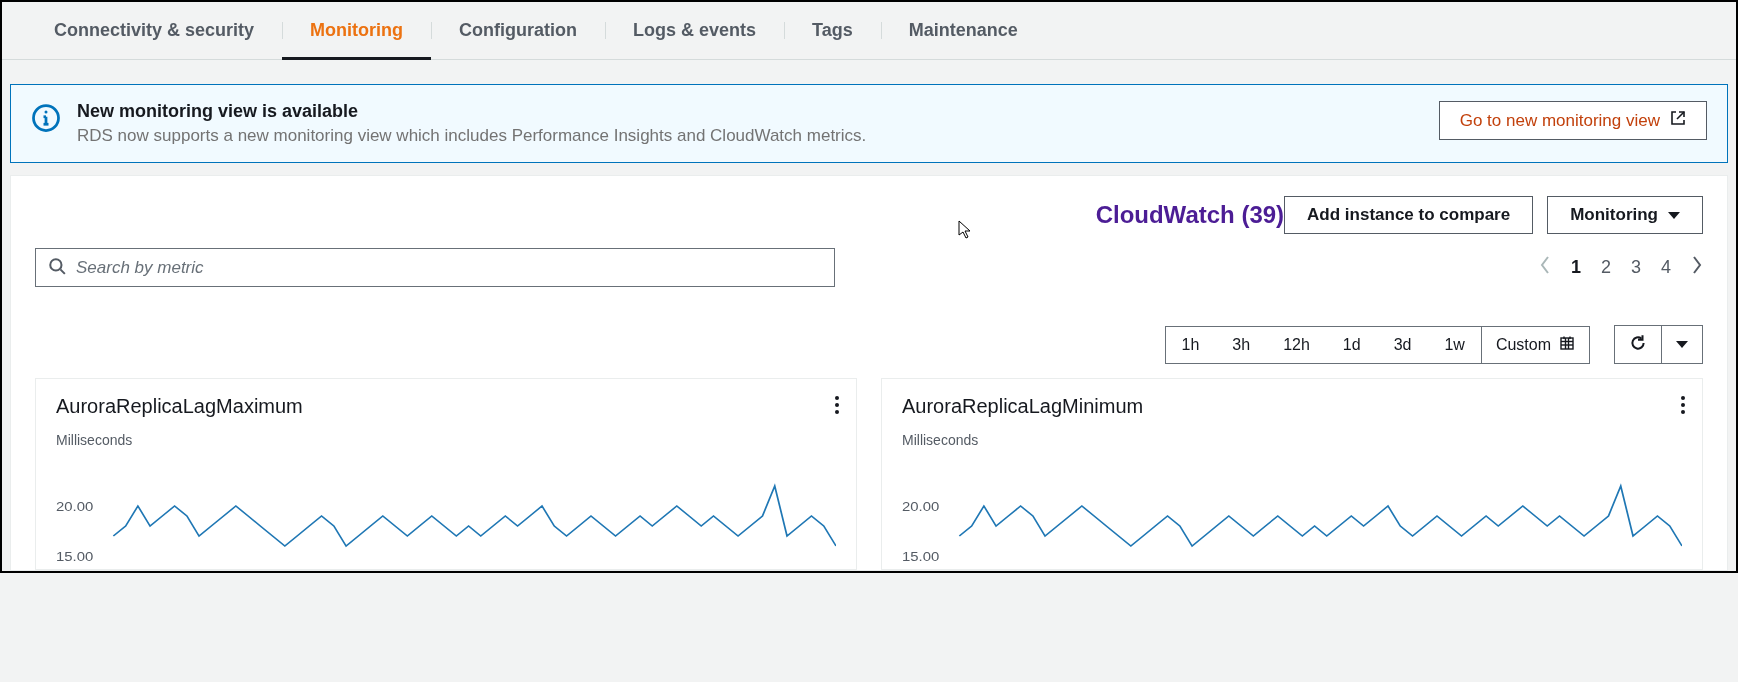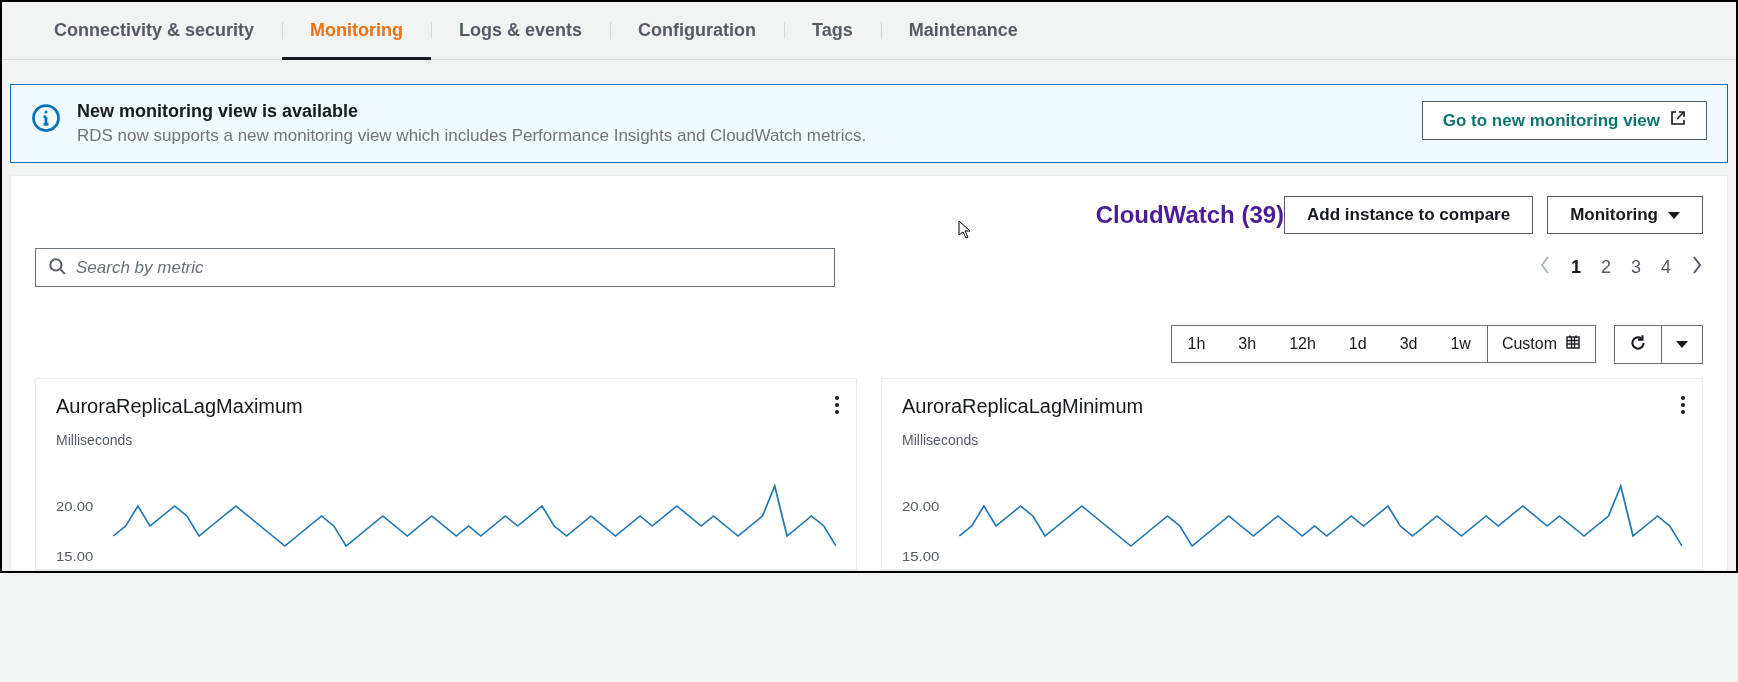--- a/index.html
+++ b/index.html
@@ -12,21 +12,21 @@
   .tab + .tab::before { content: ""; position: absolute; left: 0; top: 20px; bottom: 20px; width: 1px; background: #d5dbdb; }
   .tab.active { color: #ec7211; }
   .tab.active::after { content: ""; position: absolute; left: 0; right: 0; bottom: -1px; height: 3px; background: #16191f; }
 
   
   .banner { margin: 24px 8px 0 8px; border: 1px solid #0073bb; background: #f1faff; display: flex; align-items: flex-start; padding: 16px 20px; gap: 16px; }
   .banner .icon { color: #0073bb; flex: 0 0 auto; margin-top: 2px; }
   .banner-text { flex: 1; }
   .banner-title { font-weight: 700; font-size: 18px; color: #16191f; }
   .banner-desc { font-size: 17px; color: #737373; margin-top: 4px; }
-  .banner-btn { background: #fff; border: 1px solid #545b64; padding: 8px 20px; font-size: 17px; font-weight: 700; color: #0f766e; cursor: pointer; display: flex; align-items: center; gap: 10px; }
+  .banner-btn { background: #fff; border: 1px solid #545b64; padding: 8px 20px; font-size: 17px; font-weight: 400; color: #c2410c; cursor: pointer; display: flex; align-items: center; gap: 10px; }
   .banner-btn svg { width: 16px; height: 16px; }
 
   
   .section { margin: 12px 8px 0 8px; background: #fff; border: 1px solid #eaeded; }
   .section-head { display: flex; align-items: center; padding: 20px 24px 14px 24px; }
   .section-title { font-size: 24px; font-weight: 700; color: #4c1d95; flex: 1; text-align: right; }
   .btn { background: #fff; border: 1px solid #545b64; padding: 8px 22px; font-size: 17px; font-weight: 700; color: #16191f; cursor: pointer; display: inline-flex; align-items: center; gap: 10px; }
   .btn + .btn { margin-left: 14px; }
   .caret-down { width: 0; height: 0; border-left: 6px solid transparent; border-right: 6px solid transparent; border-top: 7px solid #16191f; display: inline-block; }
 
@@ -36,21 +36,21 @@
   .search input { border: none; outline: none; flex: 1; font-size: 17px; font-style: italic; color: #687078; background: transparent; }
   .search input::placeholder { color: #687078; font-style: italic; }
   .pagination { margin-left: auto; display: flex; align-items: center; gap: 20px; font-size: 18px; color: #545b64; }
   .page { cursor: pointer; font-weight: 400; }
   .page.current { color: #16191f; font-weight: 700; }
   .page.disabled { color: #aab7b8; cursor: default; }
   .chev { width: 12px; height: 20px; }
 
   
   .charts-wrap { background: #fff; padding: 0; }
-  .controls-bar { display: flex; justify-content: flex-end; align-items: flex-start; padding: 18px 24px 14px 24px; gap: 18px; }
+  .controls-bar { display: flex; justify-content: flex-end; align-items: center; padding: 18px 24px 14px 24px; gap: 24px; }
   .range-group { display: flex; border: 1px solid #687078; }
   .range-cell { border: none; background: #fff; padding: 8px 16px; font-size: 16px; color: #16191f; cursor: pointer; }
   .range-cell + .range-cell { border-left: 1px solid transparent; }
   .range-custom { display: flex; align-items: center; gap: 8px; border-left: 1px solid #687078; padding: 8px 14px; font-size: 16px; }
   .icon-btn-group { display: flex; border: 1px solid #687078; }
   .icon-btn { background: #fff; border: none; padding: 8px 14px; cursor: pointer; display: flex; align-items: center; }
   .icon-btn + .icon-btn { border-left: 1px solid #687078; }
 
   .charts-row { display: flex; gap: 24px; padding: 0 24px 0 24px; }
   .chart-card { flex: 1; background: #fff; border: 1px solid #eaeded; padding: 16px 20px 0 20px; position: relative; overflow: hidden; }
@@ -64,22 +64,22 @@
   .cursor-ptr { position: absolute; left: 956px; top: 218px; }
 </style>
 </head>
 <body>
 
 <div class="frame" style="position:relative;">
 
   <div class="tabs">
     <div class="tab">Connectivity &amp; security</div>
     <div class="tab active">Monitoring</div>
+    <div class="tab">Configuration</div>
     <div class="tab">Logs &amp; events</div>
-    <div class="tab">Configuration</div>
     <div class="tab">Tags</div>
     <div class="tab">Maintenance</div>
   </div>
 
   <div class="banner">
     <span class="icon">
       <svg width="30" height="30" viewBox="0 0 24 24" fill="none" stroke="#0073bb" stroke-width="2.2">
         <circle cx="12" cy="12" r="10"></circle>
         <line x1="12" y1="11" x2="12" y2="17"></line>
         <line x1="10" y1="11" x2="12" y2="11"></line>

